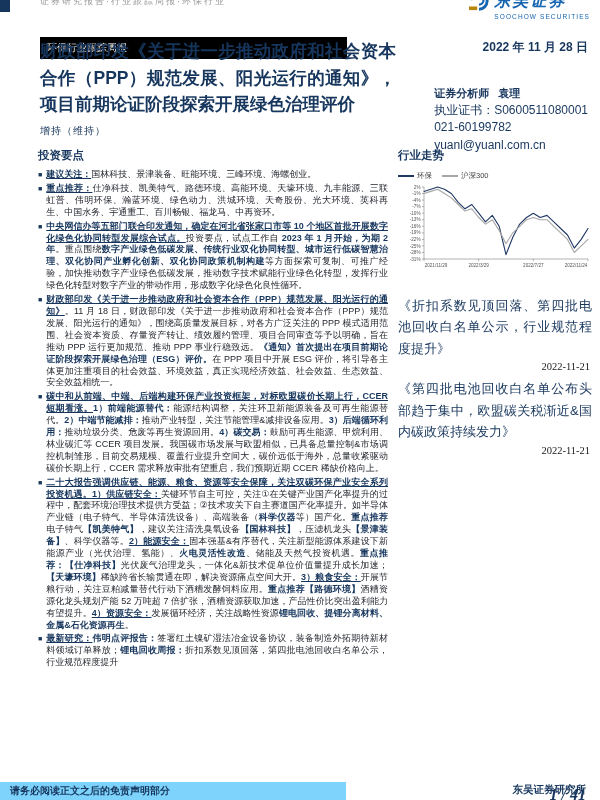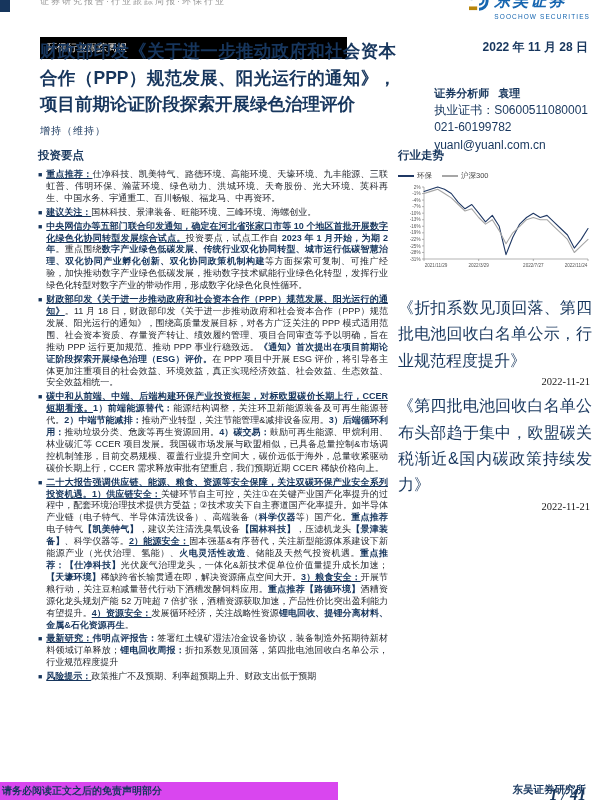--- a/index.html
+++ b/index.html
@@ -31,28 +31,28 @@
   .bullet .bt{flex:1 1 auto;}
   .b{font-weight:bold;color:#17365d;}
   .u{text-decoration:underline;}
   
   .sidebar{position:absolute;left:398px;top:148px;width:194px;}
   .legend{display:flex;justify-content:flex-start;gap:10px;margin:8px 0 2px 0;}
   .legend .li{display:flex;align-items:center;gap:3px;font-size:7.5px;color:#444;}
   .legend .sw{display:inline-block;width:16px;height:2px;}
   .rel{margin-top:16px;}
   .rel-item{margin-top:4px;}
-  .rel-title{font-size:16px;color:#17365d;line-height:1.65;text-align:justify;}
+  .rel-title{font-size:13px;color:#17365d;line-height:1.65;text-align:justify;}
   .rel-date{font-size:10.5px;color:#1a1a1a;text-align:right;margin:2px 2px 6px 0;
             font-family:"Liberation Serif","DejaVu Serif",serif;}
   
   .pageno{position:absolute;right:14px;top:786px;color:#17365d;font-size:16px;font-weight:bold;
           font-family:"Liberation Serif","DejaVu Serif",serif;font-style:italic;}
-  .disclaimer{position:absolute;left:0;bottom:0;width:336px;height:18px;background:#d946ef;
-              color:#17365d;font-size:10px;font-weight:bold;line-height:18px;padding-left:2px;}
+  .disclaimer{position:absolute;left:0;bottom:0;width:336px;height:18px;background:#7dd3fc;
+              color:#17365d;font-size:10px;font-weight:bold;line-height:18px;padding-left:10px;}
   .institute{position:absolute;right:14px;bottom:3px;color:#17365d;font-size:10.5px;font-weight:bold;}
 </style>
 </head>
 <body>
 
 <div class="page">
 
   <div class="corner-block"></div>
   <div class="top-partial">
     <span>证券研究报告·行业跟踪周报·环保行业</span>
@@ -84,49 +84,45 @@
     <div class="a2">执业证书：S0600511080001</div>
     <div class="a2">021-60199782</div>
     <div class="a2">yuanl@yuanl.com.cn</div>
   </div>
 
   <div class="main">
     <div class="sec-title">投资要点</div>
     <div>
         <div class="bullet">
           <span class="sq">■</span>
-          <div class="bt"><span class="b u">重点推荐：</span><span>仕净科技、凯美特气、路德环境、高能环境、天壕环境、九丰能源、三联虹普、伟明环保、瀚蓝环境、绿色动力、洪城环境、天奇股份、光大环境、英科再生、中国水务、宇通重工、百川畅银、福龙马、中再资环。</span></div>
+          <div class="bt"><span class="b u">建议关注：</span><span>国林科技、景津装备、旺能环境、三峰环境、海螺创业。</span></div>
         </div>
         <div class="bullet">
           <span class="sq">■</span>
-          <div class="bt"><span class="b u">建议关注：</span><span>国林科技、景津装备、旺能环境、三峰环境、海螺创业。</span></div>
+          <div class="bt"><span class="b u">重点推荐：</span><span>仕净科技、凯美特气、路德环境、高能环境、天壕环境、九丰能源、三联虹普、伟明环保、瀚蓝环境、绿色动力、洪城环境、天奇股份、光大环境、英科再生、中国水务、宇通重工、百川畅银、福龙马、中再资环。</span></div>
         </div>
         <div class="bullet">
           <span class="sq">■</span>
           <div class="bt"><span class="b u">中央网信办等五部门联合印发通知，确定在河北省张家口市等 10 个地区首批开展数字化绿色化协同转型发展综合试点。</span><span>投资要点，试点工作自 </span><span class="b">2023 年 1 月开始，为期 2 年</span><span>。重点围绕</span><span class="b">数字产业绿色低碳发展、传统行业双化协同转型、城市运行低碳智慧治理、双化协同产业孵化创新、双化协同政策机制构建</span><span>等方面探索可复制、可推广经验，加快推动数字产业绿色低碳发展，推动数字技术赋能行业绿色化转型，发挥行业绿色化转型对数字产业的带动作用，形成数字化绿色化良性循环。</span></div>
         </div>
         <div class="bullet">
           <span class="sq">■</span>
           <div class="bt"><span class="b u">财政部印发《关于进一步推动政府和社会资本合作（PPP）规范发展、阳光运行的通知》</span><span>。11 月 18 日，财政部印发《关于进一步推动政府和社会资本合作（PPP）规范发展、阳光运行的通知》，围绕高质量发展目标，对各方广泛关注的 PPP 模式适用范围、社会资本资质、存量资产转让、绩效履约管理、项目合同审查等予以明确，旨在推动 PPP 运行更加规范、推动 PPP 事业行稳致远。</span><span class="b">《通知》首次提出在项目前期论证阶段探索开展绿色治理（ESG）评价。</span><span>在 PPP 项目中开展 ESG 评价，将引导各主体更加注重项目的社会效益、环境效益，真正实现经济效益、社会效益、生态效益、安全效益相统一。</span></div>
         </div>
         <div class="bullet">
           <span class="sq">■</span>
           <div class="bt"><span class="b u">碳中和从前端、中端、后端构建环保产业投资框架，对标欧盟碳价长期上行，CCER 短期看涨。</span><span class="b">1）前端能源替代：</span><span>能源结构调整，关注环卫新能源装备及可再生能源替代。</span><span class="b">2）中端节能减排：</span><span>推动产业转型，关注节能管理&amp;减排设备应用。</span><span class="b">3）后端循环利用：</span><span>推动垃圾分类、危废等再生资源回用。</span><span class="b">4）碳交易：</span><span>鼓励可再生能源、甲烷利用、林业碳汇等 CCER 项目发展。我国碳市场发展与欧盟相似，已具备总量控制&amp;市场调控机制雏形，目前交易规模、覆盖行业提升空间大，碳价远低于海外，总量收紧驱动碳价长期上行，CCER 需求释放审批有望重启，我们预期近期 CCER 稀缺价格向上。</span></div>
         </div>
         <div class="bullet">
           <span class="sq">■</span>
           <div class="bt"><span class="b u">二十大报告强调供应链、能源、粮食、资源等安全保障，关注双碳环保产业安全系列投资机遇。</span><span class="b u">1）供应链安全：</span><span>关键环节自主可控，关注①在关键产业国产化率提升的过程中，配套环境治理技术提供方受益；②技术攻关下自主赛道国产化率提升。如半导体产业链（电子特气、半导体清洗设备）、高端装备（</span><span class="b">科学仪器</span><span>等）国产化。</span><span class="b">重点推荐</span><span>电子特气</span><span class="b">【凯美特气】</span><span>，建议关注清洗臭氧设备</span><span class="b">【国林科技】</span><span>，压滤机龙头</span><span class="b">【景津装备】</span><span>、科学仪器等。</span><span class="b u">2）能源安全：</span><span>固本强基&amp;有序替代，关注新型能源体系建设下新能源产业（光伏治理、氢能）、</span><span class="b">火电灵活性改造</span><span>、储能及天然气投资机遇。</span><span class="b">重点推荐：【仕净科技】</span><span>光伏废气治理龙头，一体化&amp;新技术促单位价值量提升成长加速；</span><span class="b">【天壕环境】</span><span>稀缺跨省长输贯通在即，解决资源痛点空间大开。</span><span class="b u">3）粮食安全：</span><span>开展节粮行动，关注豆粕减量替代行动下酒糟发酵饲料应用。</span><span class="b">重点推荐【路德环境】</span><span>酒糟资源化龙头规划产能 52 万吨超 7 倍扩张，酒糟资源获取加速，产品性价比突出盈利能力有望提升。</span><span class="b u">4）资源安全：</span><span>发展循环经济，关注战略性资源</span><span class="b">锂电回收、提锂分离材料、金属&amp;石化资源再生</span><span>。</span></div>
         </div>
         <div class="bullet">
           <span class="sq">■</span>
           <div class="bt"><span class="b u">最新研究：</span><span class="b">伟明点评报告：</span><span>签署红土镍矿湿法冶金设备协议，装备制造外拓期待新材料领域订单释放；</span><span class="b">锂电回收周报：</span><span>折扣系数见顶回落，第四批电池回收白名单公示，行业规范程度提升</span></div>
-        </div>
-        <div class="bullet">
-          <span class="sq">■</span>
-          <div class="bt"><span class="b u">风险提示：</span><span>政策推广不及预期、利率超预期上升、财政支出低于预期</span></div>
         </div>
       </div>
   </div>
 
   <div class="sidebar">
     <div class="sec-title">行业走势</div>
     <div class="legend">
       <span class="li">
         <span class="sw" style="background:#1f3864"></span>
         <span>环保</span>

